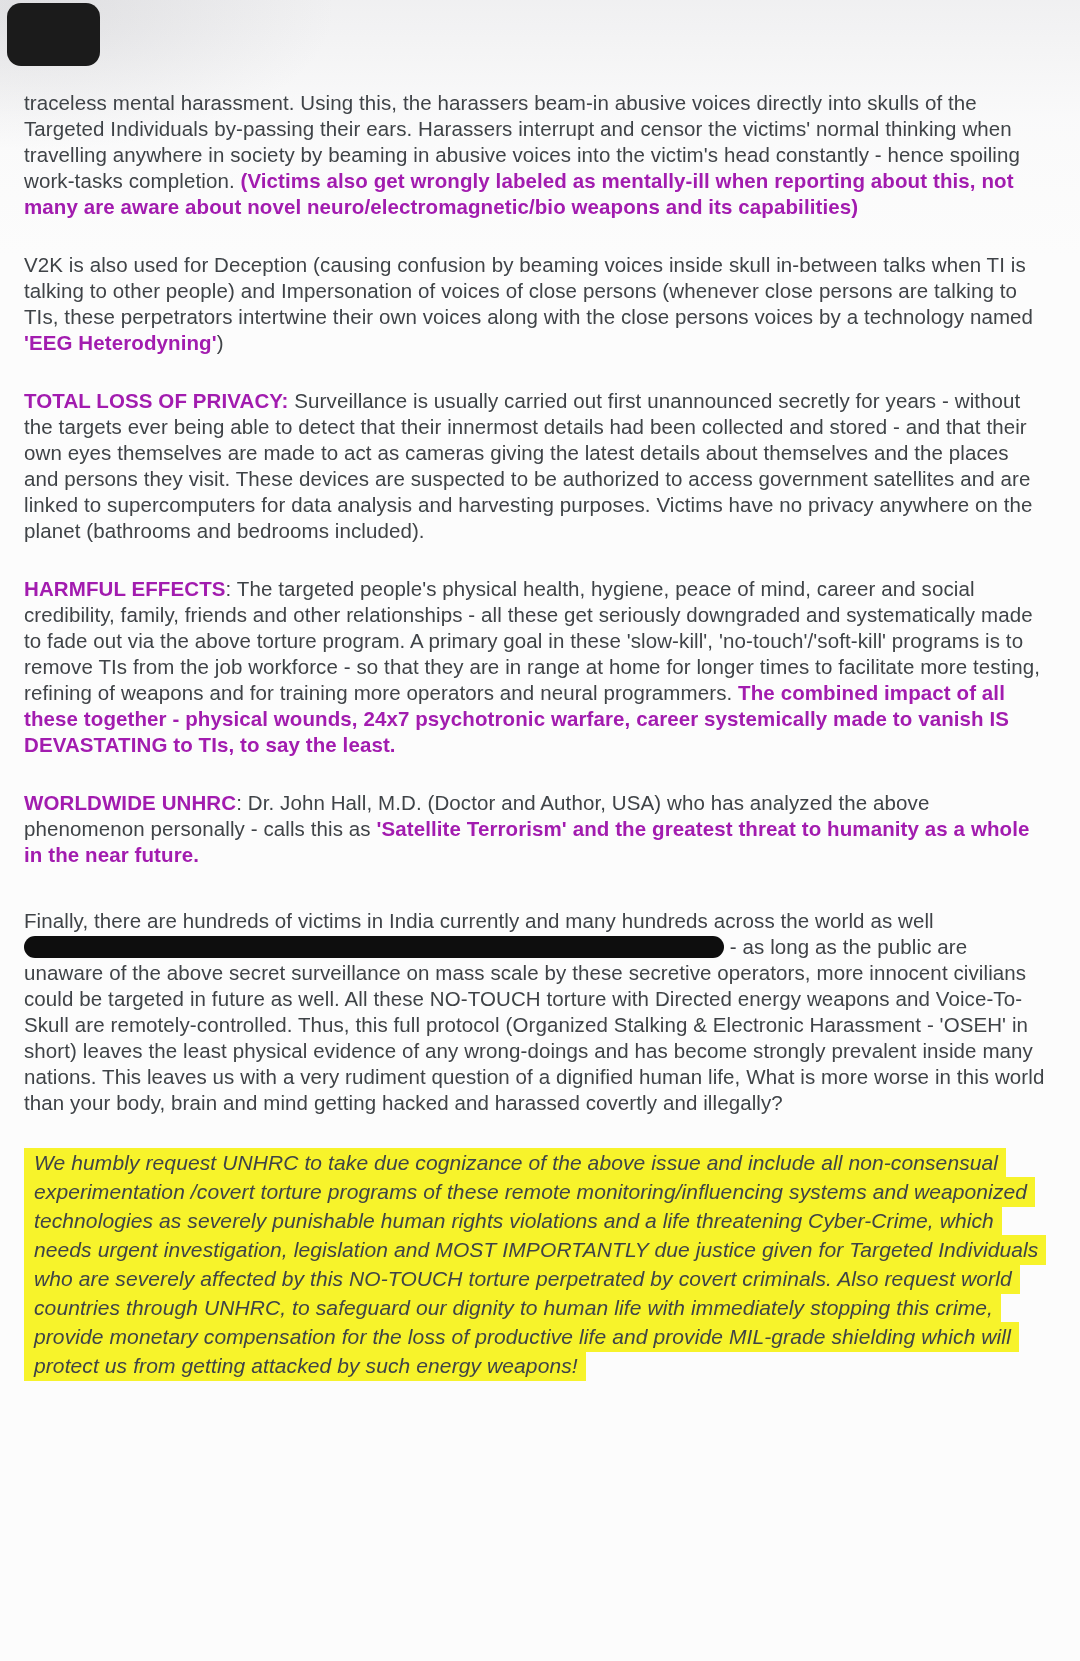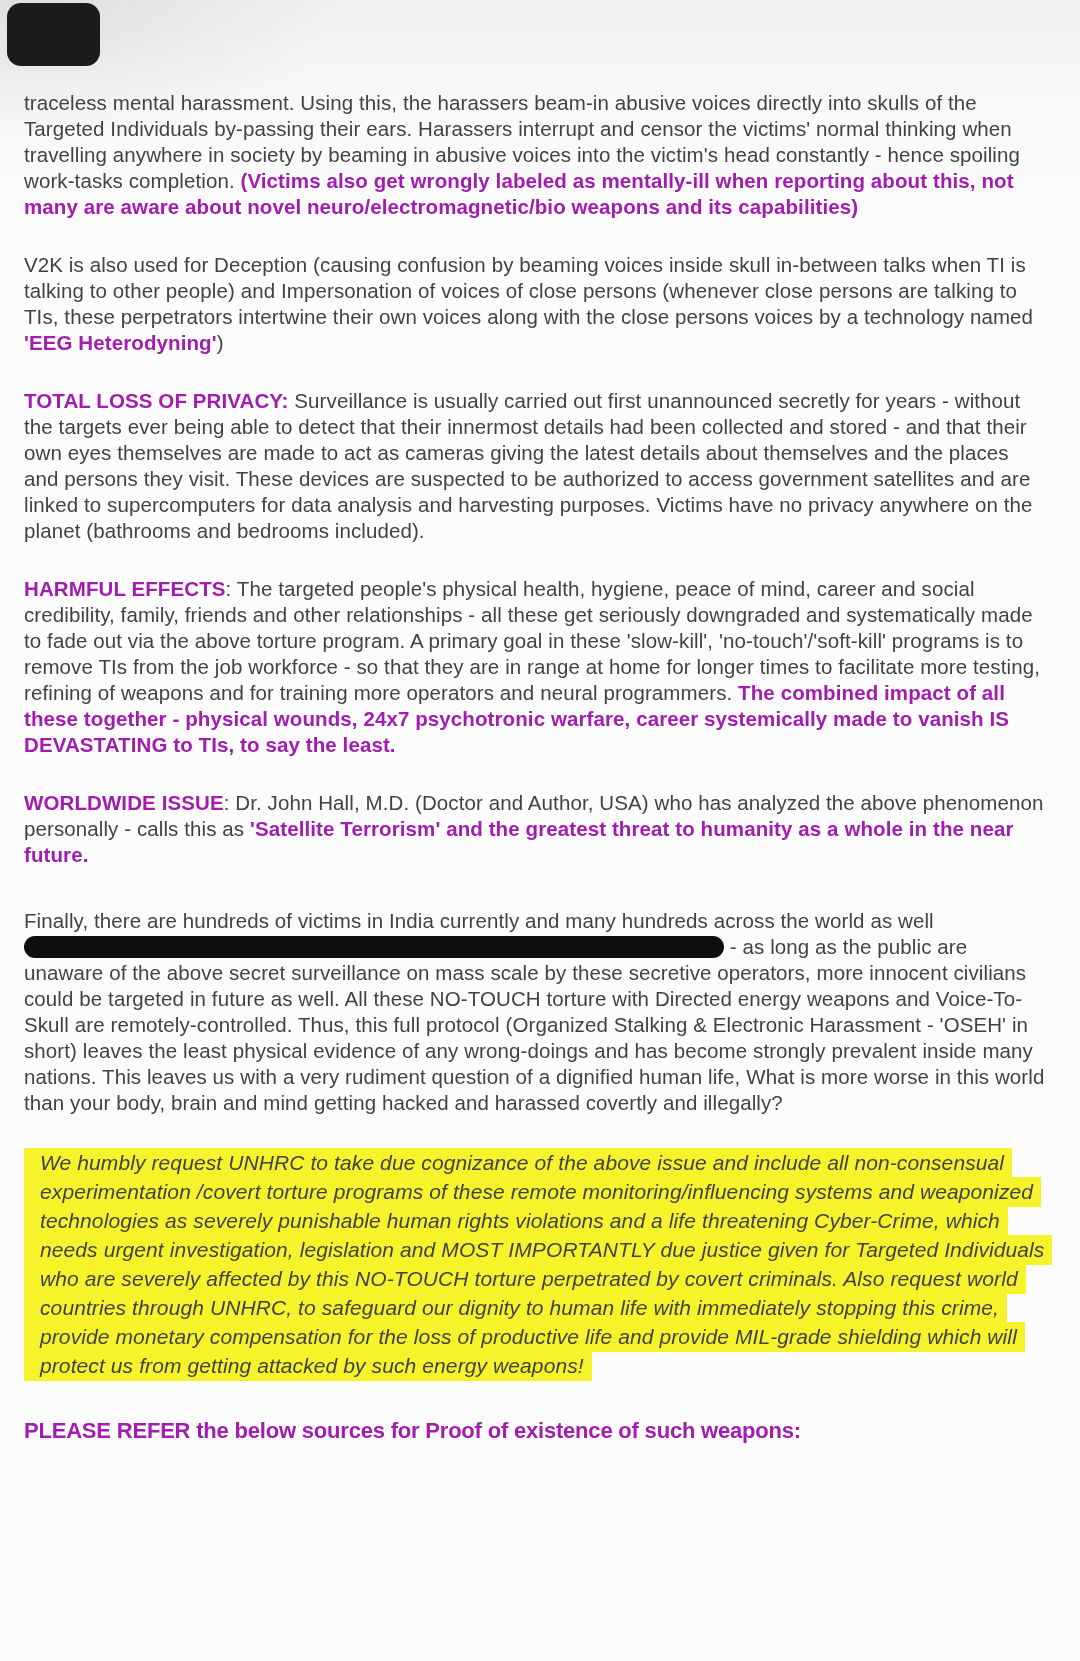--- a/index.html
+++ b/index.html
@@ -37,38 +37,37 @@
   }
   p.highlight{
     font-style:italic;
     line-height:29px;
     font-size:21px;
     margin-top:30px;
     margin-bottom:38px;
   }
   p.highlight .hl{
     background:#f7f32b;
-    padding:3px 8px 4px 16px;
+    padding:3px 8px 4px 10px;
     -webkit-box-decoration-break:clone;
     box-decoration-break:clone;
   }
   p.footer-line{
     font-weight:700;color:#121212;
     font-size:22px;letter-spacing:-0.2px;
     margin-top:18px;
   }
 </style>
 </head>
 <body>
 
 <div class="scan-shade"></div>
 <div class="corner-mark"></div>
 
 <div class="doc">
   <p><span>traceless mental harassment. Using this, the harassers beam-in abusive voices directly into skulls of the Targeted Individuals by-passing their ears. Harassers interrupt and censor the victims' normal thinking when travelling anywhere in society by beaming in abusive voices into the victim's head constantly - hence spoiling work-tasks completion. </span><span class="seg-bold">(Victims also get wrongly labeled as mentally-ill when reporting about this, not many are aware about novel neuro/electromagnetic/bio weapons and its capabilities)</span></p>
   <p><span>V2K is also used for Deception (causing confusion by beaming voices inside skull in-between talks when TI is talking to other people) and Impersonation of voices of close persons (whenever close persons are talking to TIs, these perpetrators intertwine their own voices along with the close persons voices by a technology named </span><span class="seg-bold">'EEG Heterodyning'</span><span>)</span></p>
   <p><span class="seg-bold">TOTAL LOSS OF PRIVACY: </span><span>Surveillance is usually carried out first unannounced secretly for years - without the targets ever being able to detect that their innermost details had been collected and stored - and that their own eyes themselves are made to act as cameras giving the latest details about themselves and the places and persons they visit. These devices are suspected to be authorized to access government satellites and are linked to supercomputers for data analysis and harvesting purposes. Victims have no privacy anywhere on the planet (bathrooms and bedrooms included).</span></p>
   <p><span class="seg-bold">HARMFUL EFFECTS</span><span>: The targeted people's physical health, hygiene, peace of mind, career and social credibility, family, friends and other relationships - all these get seriously downgraded and systematically made to fade out via the above torture program. A primary goal in these 'slow-kill', 'no-touch'/'soft-kill' programs is to remove TIs from the job workforce - so that they are in range at home for longer times to facilitate more testing, refining of weapons and for training more operators and neural programmers. </span><span class="seg-bold">The combined impact of all these together - physical wounds, 24x7 psychotronic warfare, career systemically made to vanish IS DEVASTATING to TIs, to say the least.</span></p>
-  <p class="gap-lg"><span class="seg-bold">WORLDWIDE ISSUE</span><span>: Dr. John Hall, M.D. (Doctor and Author, USA) who has analyzed the above phenomenon personally - calls this as </span><span class="seg-bold">'Satellite Terrorism' and the greatest threat to humanity as a whole in the near future.</span></p>
+  <p class="gap-lg"><span class="seg-bold">WORLDWIDE UNHRC</span><span>: Dr. John Hall, M.D. (Doctor and Author, USA) who has analyzed the above phenomenon personally - calls this as </span><span class="seg-bold">'Satellite Terrorism' and the greatest threat to humanity as a whole in the near future.</span></p>
   <p><span>Finally, there are hundreds of victims in India currently and many hundreds across the world as well </span><span class="redaction-bar" style="background: rgb(14, 14, 14);"></span><span> - as long as the public are unaware of the above secret surveillance on mass scale by these secretive operators, more innocent civilians could be targeted in future as well. All these NO-TOUCH torture with Directed energy weapons and Voice-To-Skull are remotely-controlled. Thus, this full protocol (Organized Stalking &amp; Electronic Harassment - 'OSEH' in short) leaves the least physical evidence of any wrong-doings and has become strongly prevalent inside many nations. This leaves us with a very rudiment question of a dignified human life, What is more worse in this world than your body, brain and mind getting hacked and harassed covertly and illegally?</span></p>
   <p class="highlight"><span class="hl" style="background-color: rgb(247, 243, 43);">We humbly request UNHRC to take due cognizance of the above issue and include all non-consensual experimentation /covert torture programs of these remote monitoring/influencing systems and weaponized technologies as severely punishable human rights violations and a life threatening Cyber-Crime, which needs urgent investigation, legislation and MOST IMPORTANTLY due justice given for Targeted Individuals who are severely affected by this NO-TOUCH torture perpetrated by covert criminals. Also request world countries through UNHRC, to safeguard our dignity to human life with immediately stopping this crime, provide monetary compensation for the loss of productive life and provide MIL-grade shielding which will protect us from getting attacked by such energy weapons!</span></p>
-  <p class="footer-line"><span class="seg-bold">PLEASE REFER the below sources for Proof of existence of such weapons:</span></p>
 </div>
 
 </body></html>

